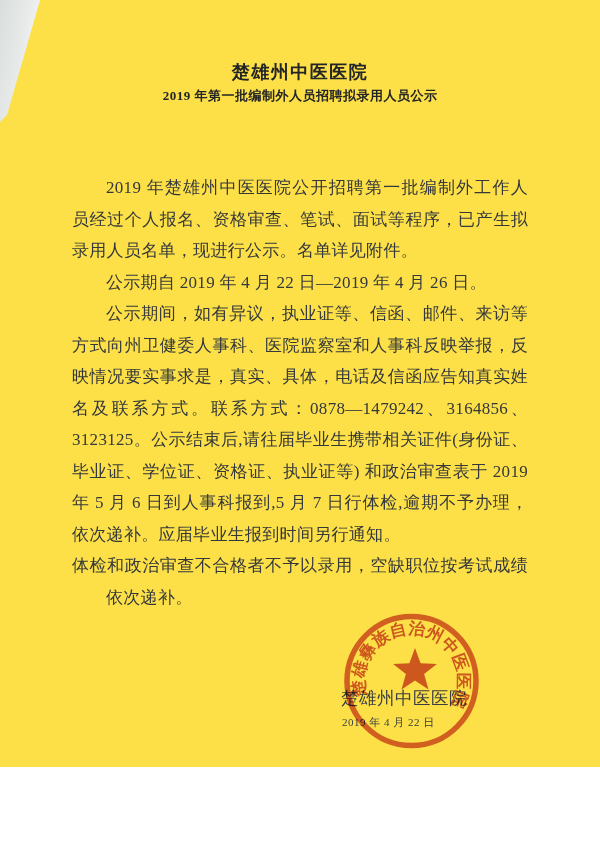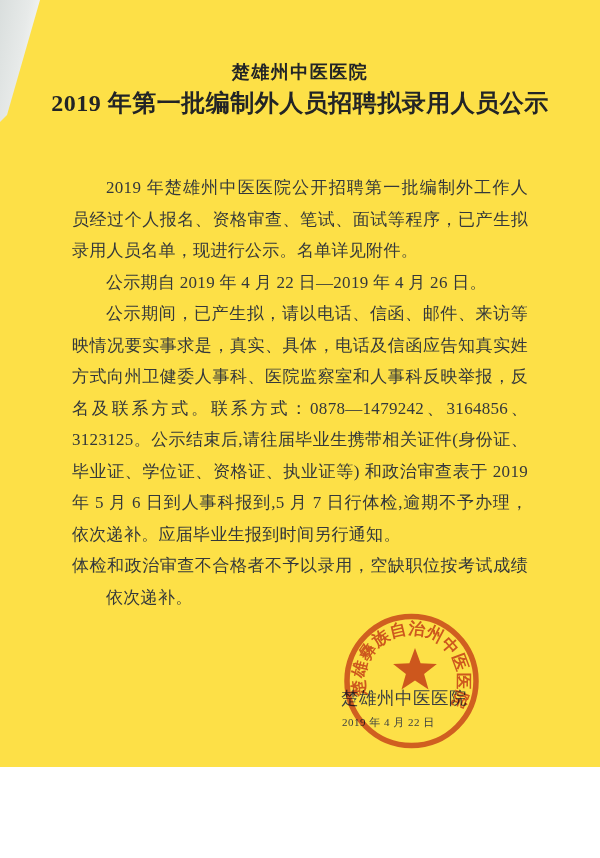--- a/index.html
+++ b/index.html
@@ -22,21 +22,21 @@
   }
   .title {
     position: absolute;
     left: 0; width: 100%;
     text-align: center;
     font-weight: bold;
     color: #222426;
     margin: 0;
   }
   .t1 { top: 60px;  font-size: 18px;   letter-spacing: 1.5px; }
-  .t2 { top: 87px;  font-size: 24px; letter-spacing: 0.5px; }
+  .t2 { top: 87px;  font-size: 13px; letter-spacing: 0.5px; }
 
   .body-block {
     position: absolute;
     left: 72px; top: 152px;
     width: 456px;
     margin-top: 20px;
   }
   .ln {
     height: 31.5px;
     line-height: 31.5px;
@@ -84,23 +84,23 @@
   <div class="scan-wedge"></div>
 
   <h1 class="title t1">楚雄州中医医院</h1>
   <h2 class="title t2">2019 年第一批编制外人员招聘拟录用人员公示</h2>
 
   <div class="body-block">
     <div class="ln jt ind">2019 年楚雄州中医医院公开招聘第一批编制外工作人</div>
     <div class="ln jt">员经过个人报名、资格审查、笔试、面试等程序，已产生拟</div>
     <div class="ln end">录用人员名单，现进行公示。名单详见附件。</div>
     <div class="ln end ind">公示期自 2019 年 4 月 22 日—2019 年 4 月 26 日。</div>
-    <div class="ln jt ind">公示期间，已产生拟，请以电话、信函、邮件、来访等</div>
+    <div class="ln jt ind">公示期间，如有异议，执业证等、信函、邮件、来访等</div>
+    <div class="ln jt">方式向州卫健委人事科、医院监察室和人事科反映举报，反</div>
     <div class="ln jt">映情况要实事求是，真实、具体，电话及信函应告知真实姓</div>
-    <div class="ln jt">方式向州卫健委人事科、医院监察室和人事科反映举报，反</div>
     <div class="ln jt">名及联系方式。联系方式：0878—1479242、3164856、</div>
     <div class="ln jt">3123125。公示结束后,请往届毕业生携带相关证件(身份证、</div>
     <div class="ln jt">毕业证、学位证、资格证、执业证等) 和政治审查表于 2019</div>
     <div class="ln jt">年 5 月 6 日到人事科报到,5 月 7 日行体检,逾期不予办理，</div>
     <div class="ln end">依次递补。应届毕业生报到时间另行通知。</div>
     <div class="ln jt">体检和政治审查不合格者不予以录用，空缺职位按考试成绩</div>
     <div class="ln end ind">依次递补。</div>
   </div>
 
   <div class="sig-org">楚雄州中医医院</div>

